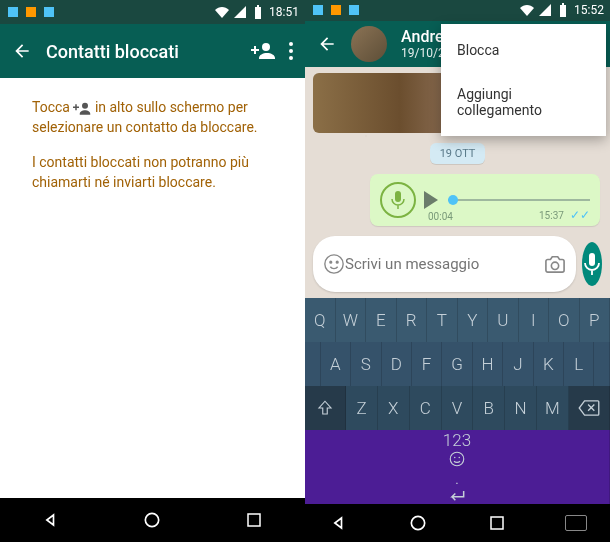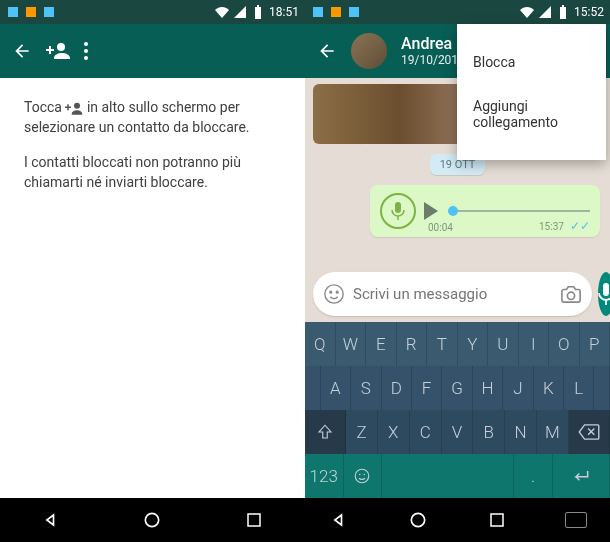--- a/index.html
+++ b/index.html
@@ -10,58 +10,58 @@
 .status-right { display: flex; gap: 4px; align-items: center; }
 .sb-icon { width: 14px; height: 14px; display: inline-flex; align-items: center; justify-content: center; }
 .sb-box { width: 10px; height: 10px; background: #4fc3f7; }
 .sb-box.orange { background: #ff9800; }
 .app-bar { height: 54px; background: #075e54; display: flex; align-items: center; padding: 0 12px; color: #fff; gap: 14px; }
 .app-bar .title { font-size: 18px; font-weight: 500; flex: 1; }
 .app-bar .avatar { width: 36px; height: 36px; border-radius: 50%; background: linear-gradient(135deg,#8b7355,#5d4e37); flex-shrink: 0; }
 .app-bar .name-block { flex: 1; display: flex; flex-direction: column; line-height: 1.2; }
 .app-bar .name { font-size: 16px; font-weight: 500; }
 .app-bar .sub { font-size: 12px; opacity: 0.9; }
-.content { flex: 1; padding: 20px 24px; font-size: 14px; color: #404040; line-height: 1.4; }
+.content { flex: 1; padding: 20px 32px; font-size: 14px; color: #a16207; line-height: 1.4; }
 .content p { margin-bottom: 16px; }
 .inline-icon { display: inline-flex; vertical-align: middle; }
 .nav-bar { height: 44px; background: #000; display: flex; align-items: center; justify-content: space-around; }
 .nav-btn { width: 28px; height: 28px; display: flex; align-items: center; justify-content: center; color: #fff; }
 
 
 .chat-bg { flex: 1; background: #e5ddd5; background-image: radial-gradient(circle at 20% 30%, rgba(0,0,0,0.02) 1px, transparent 1px); display: flex; flex-direction: column; position: relative; }
 .chat-image { height: 60px; margin: 6px 8px 0 8px; border-radius: 6px; background: linear-gradient(90deg,#8b6f47 0%,#6b4e2e 30%,#a0826d 60%,#7a5f3d 100%); }
 .date-pill { align-self: center; background: #d4eaf4; color: #5a7a8a; font-size: 11px; padding: 4px 10px; border-radius: 6px; margin: 10px 0 6px 0; box-shadow: 0 1px 0 rgba(0,0,0,0.1); }
 .audio-msg { align-self: flex-end; background: #dcf8c6; border-radius: 8px; padding: 8px 10px; margin: 4px 10px; width: 230px; display: flex; align-items: center; gap: 8px; box-shadow: 0 1px 1px rgba(0,0,0,0.1); position: relative; }
 .audio-avatar { width: 36px; height: 36px; border-radius: 50%; background: #dcf8c6; border: 2px solid #7cb342; display: flex; align-items: center; justify-content: center; }
 .audio-play { color: #6b7c6b; }
 .audio-track { flex: 1; height: 2px; background: #9eb89e; position: relative; }
 .audio-knob { position: absolute; left: 0; top: -4px; width: 10px; height: 10px; border-radius: 50%; background: #4fc3f7; }
 .audio-meta { position: absolute; bottom: 4px; right: 10px; font-size: 10px; color: #7a9a7a; display: flex; gap: 6px; align-items: center; }
 .checks { color: #4fc3f7; font-size: 12px; }
 
 .input-row { display: flex; align-items: center; padding: 6px 8px; gap: 6px; }
-.input-box { flex: 1; background: #fff; border-radius: 22px; height: 44px; display: flex; align-items: center; padding: 0 10px; gap: 8px; box-shadow: 0 1px 2px rgba(0,0,0,0.15); }
+.input-box { flex: 1; background: #fff; border-radius: 22px; height: 56px; display: flex; align-items: center; padding: 0 10px; box-shadow: 0 1px 2px rgba(0,0,0,0.15); }
 .input-box input { flex: 1; border: none; outline: none; font-size: 15px; color: #888; }
 .mic-btn { width: 44px; height: 44px; border-radius: 50%; background: #00897b; display: flex; align-items: center; justify-content: center; color: #fff; }
 
 
 .keyboard { background: #2e4a5e; flex-shrink: 0; }
 .kb-row { display: flex; }
 .key { flex: 1; height: 44px; display: flex; align-items: center; justify-content: center; color: #c5d0d8; font-size: 17px; font-weight: 300; border-right: 1px solid rgba(0,0,0,0.15); }
 .kb-row:nth-child(1) { background: #3a5a70; }
 .kb-row:nth-child(2) { background: #35526a; }
 .kb-row:nth-child(2) .key:first-child, .kb-row:nth-child(2) .key:last-child { flex: 0.5; }
 .kb-row:nth-child(3) { background: #2e4a5e; }
-.kb-row:nth-child(4) { background: #0f766e; }
+.kb-row:nth-child(4) { background: #4c1d95; flex-direction: column; }
 .kb-row .key.wide { flex: 1.5; }
 .kb-row .key.space { flex: 3.5; }
 .kb-row:nth-child(3) .key:first-child, .kb-row:nth-child(3) .key:last-child { background: #263a4a; flex: 1.3; }
 
 
-.menu { position: absolute; top: 24px; right: 4px; width: 149px; background: #fff; box-shadow: 0 4px 12px rgba(0,0,0,0.3); padding: 16px 0; z-index: 10; }
+.menu { position: absolute; top: 24px; right: 4px; width: 165px; background: #fff; box-shadow: 0 4px 12px rgba(0,0,0,0.3); padding: 4px 0; z-index: 10; }
 .menu-item { padding: 14px 16px; font-size: 14px; color: #333; }
 
 .nav-bar.right { justify-content: space-between; padding: 0 20px; }
 .kb-toggle { width: 22px; height: 16px; border: 1px solid #888; border-radius: 2px; }
 
 svg { display: block; }
 </style>
 </head>
 <body>
 
@@ -98,20 +98,21 @@
       <span>18:51</span>
     </div>
   </div>
 
   <div class="app-bar">
     <span>
         <svg width="20" height="20" viewBox="0 0 24 24" fill="#fff">
           <path d="M20 11H7.8l5.6-5.6L12 4l-8 8 8 8 1.4-1.4L7.8 13H20z"></path>
         </svg>
       </span>
+    <span class="title">Contatti bloccati</span>
     <span>
         <svg width="24" height="24" viewBox="0 0 24 24" fill="#fff">
           <circle cx="15" cy="8" r="4"></circle>
           <path d="M15 14c-4 0-8 2-8 5v1h16v-1c0-3-4-5-8-5zM4 10V7H2v3H-1v2h3v3h2v-3h3v-2H4z" transform="translate(1,0)"></path>
         </svg>
       </span>
     <span>
         <svg width="4" height="18" viewBox="0 0 4 18" fill="#fff">
           <circle cx="2" cy="2" r="2"></circle>
           <circle cx="2" cy="9" r="2"></circle>

